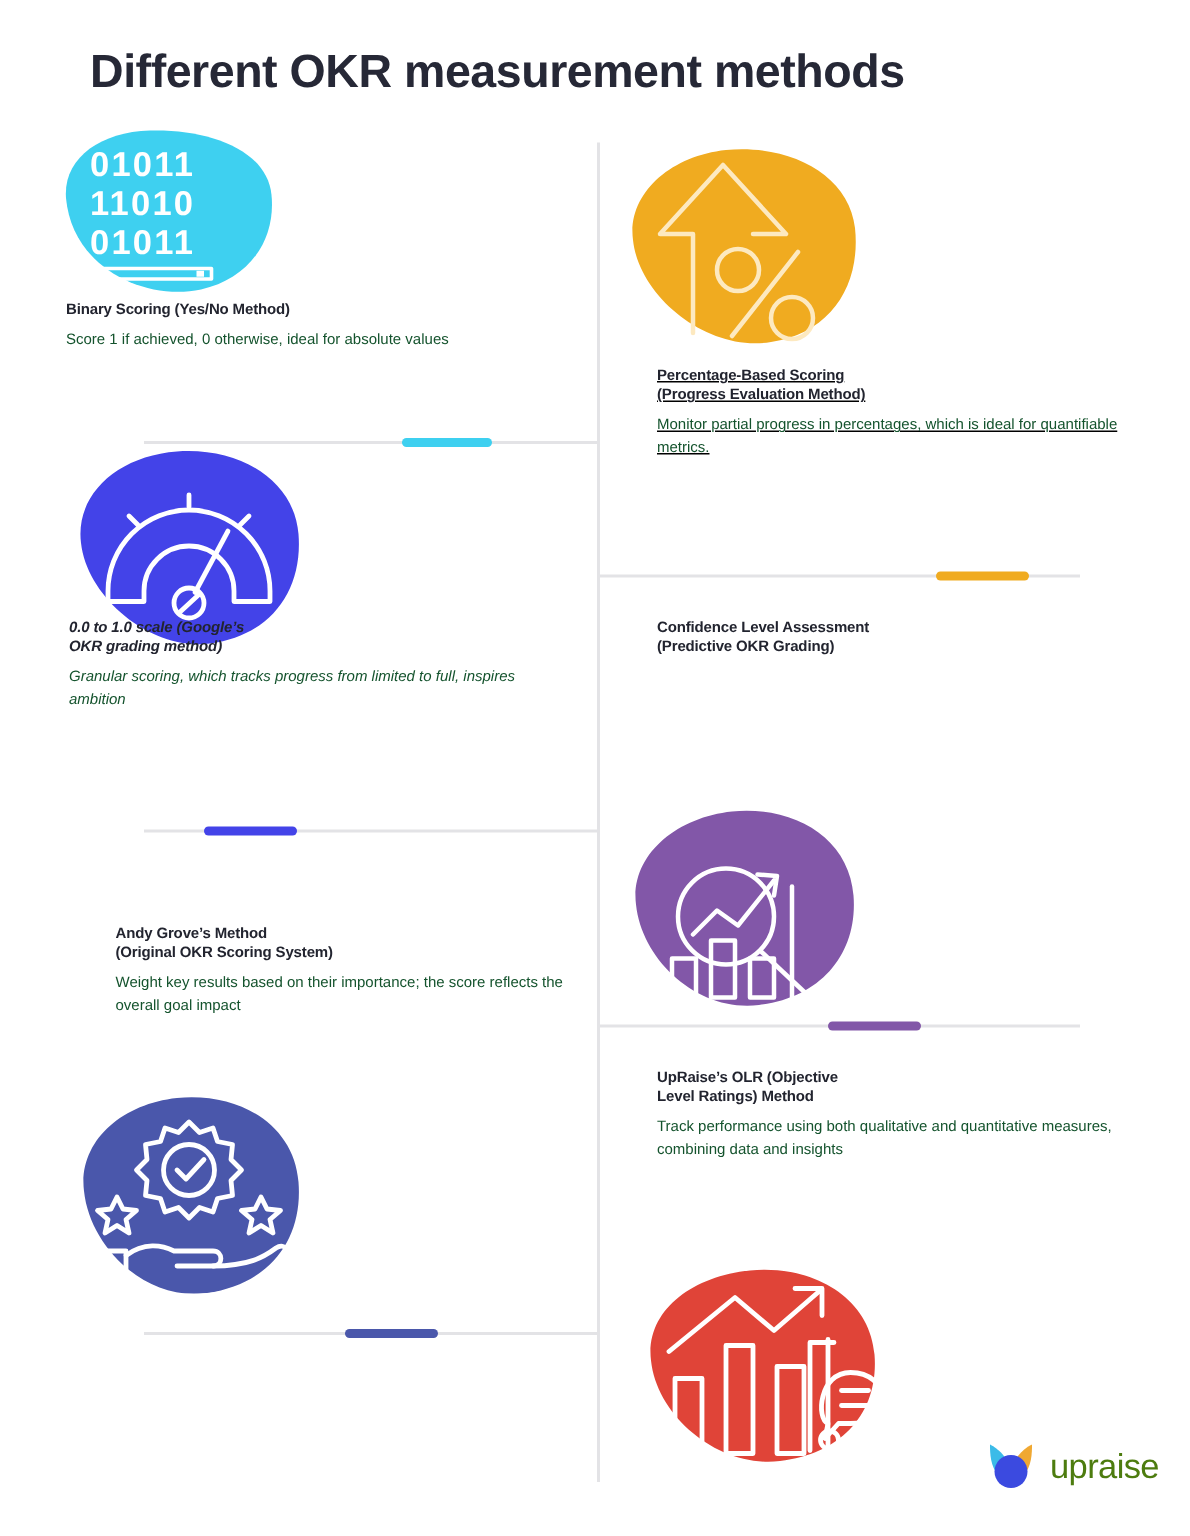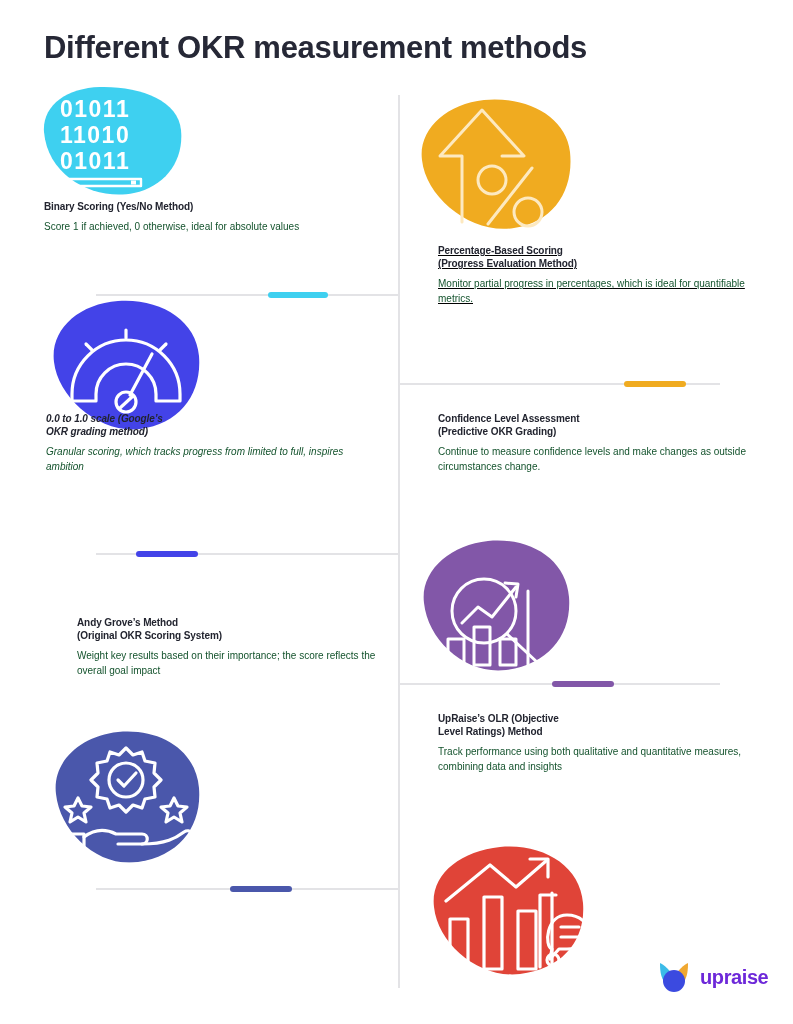--- a/index.html
+++ b/index.html
@@ -6,21 +6,21 @@
   html, body {
     width: 793px; height: 1024px;
     background: #ffffff;
     font-family: "Liberation Sans", "DejaVu Sans", sans-serif;
     overflow: hidden;
   }
   .page { position: relative; width: 793px; height: 1024px; background: #fff; }
 
   .page-title {
     position: absolute;
-    left: 44px; top: 30px;
+    left: 60px; top: 30px;
     font-size: 31px;
     font-weight: bold;
     color: #262836;
     letter-spacing: -0.3px;
   }
 
   .vdivider {
     position: absolute;
     left: 398px; top: 95px;
     width: 2px; height: 893px;
@@ -44,21 +44,21 @@
     font-size: 10px;
     color: #14532d;
     line-height: 1.44;
   }
 
   
   .hdiv { position: absolute; height: 2px; background: #e3e3e6; }
   .hseg { position: absolute; height: 6px; border-radius: 3px; top: -2px; }
 
   .logo { position: absolute; left: 657px; top: 960px; display: flex; align-items: center; gap: 9px; }
-  .logo-text { font-size: 20px; font-weight: bold; color: #6d28d9; letter-spacing: -0.4px; }
+  .logo-text { font-size: 23px; font-weight: normal; color: #4d7c0f; letter-spacing: -0.4px; }
 </style>
 </head>
 <body>
 
 <div class="page">
 
   <h1 class="page-title">Different OKR measurement methods</h1>
 
   <div class="vdivider"></div>
 
@@ -136,21 +136,20 @@
 
   <div class="hdiv" style="left:96px; top:553px; width:302px;">
     <div class="hseg" style="left:40px; width:62px; background:#4343e8;"></div>
   </div>
 
   <div class="block" style="left:438px; top:412px; width:320px;">
     <div class="blk-title">
       <div>Confidence Level Assessment</div>
       <div>(Predictive OKR Grading)</div>
     </div>
-    <div class="blk-body">Continue to measure confidence levels and make changes as outside circumstances change.</div>
   </div>
 
   <div class="blob" style="left:412px; top:535px;">
     <svg width="165" height="140" viewBox="0 0 165 140">
       <path d="M12 68 C8 36 38 10 76 6 C118 2 154 24 157 62 C160 100 136 130 94 135 C54 140 16 106 12 68 Z" fill="#8257a8"></path>
       <g stroke="#ffffff" stroke-width="3" fill="none" stroke-linecap="round" stroke-linejoin="round">
         <rect x="36" y="104" width="16" height="26"></rect>
         <rect x="62" y="92" width="16" height="38"></rect>
         <rect x="88" y="104" width="16" height="26"></rect>
         <path d="M116 56 L116 130"></path>

